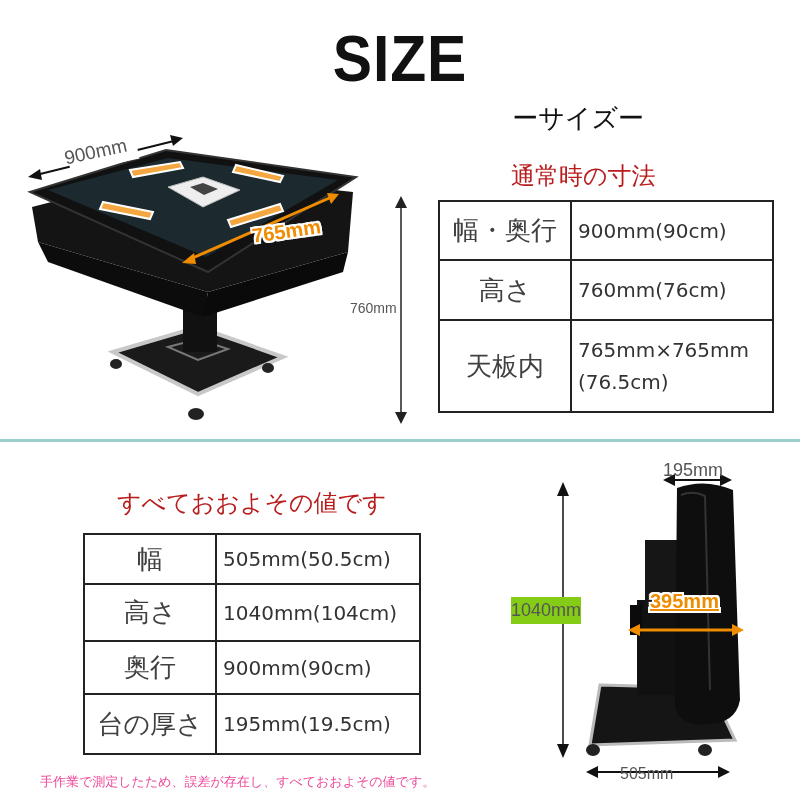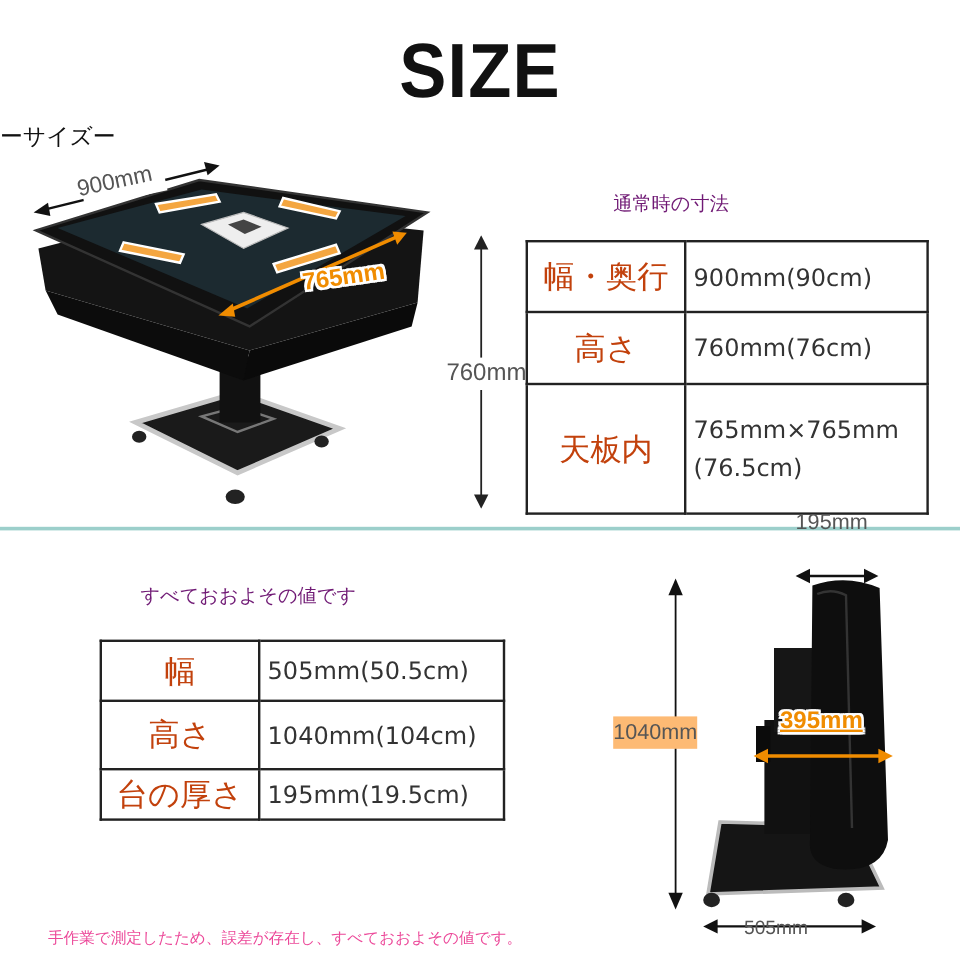--- a/index.html
+++ b/index.html
@@ -1,23 +1,23 @@
 <!DOCTYPE html>
 <html><head>
 <meta charset="utf-8">
 <style>
   html,body{margin:0;padding:0;background:#fff;}
   body{width:800px;height:800px;position:relative;overflow:hidden;font-family:"DejaVu Sans",sans-serif;color:#222;}
   .abs{position:absolute;}
   .title{left:0;width:800px;top:22px;text-align:center;font-family:"Liberation Sans",sans-serif;font-weight:bold;font-size:64px;letter-spacing:1px;color:#111;transform:scaleX(0.92);}
-  .subtitle{left:0;width:644px;top:101px;text-align:left;font-size:19px;color:#111;}
-  .sec-title{font-size:16px;color:#701a75;white-space:nowrap;}
+  .subtitle{left:0;width:644px;top:101px;text-align:right;font-size:26px;color:#111;}
+  .sec-title{font-size:24px;color:#b91c1c;white-space:nowrap;}
   table.spec{position:absolute;border-collapse:collapse;}
   table.spec td{border:2px solid #222;padding:0;}
-  table.spec td.k{text-align:center;font-size:26px;color:#c2410c;}
+  table.spec td.k{text-align:center;font-size:26px;color:#404040;}
   table.spec td.v{font-size:20px;color:#333;padding-left:6px;line-height:32px;}
   .divider{left:0;top:439px;width:800px;height:3px;background:#9ccfcb;}
   .dimtxt{font-family:"Liberation Sans",sans-serif;color:#555;white-space:nowrap;}
   .orange{font-family:"Liberation Sans",sans-serif;font-weight:bold;color:#f08c00;white-space:nowrap;
     text-shadow:-2px -2px 0 #fff,2px -2px 0 #fff,-2px 2px 0 #fff,2px 2px 0 #fff,0 2px 0 #fff,0 -2px 0 #fff,2px 0 0 #fff,-2px 0 0 #fff;}
   .note{left:40px;top:773px;font-size:13px;color:#ec4899;white-space:nowrap;}
 </style>
 </head>
 <body>
 
@@ -65,34 +65,34 @@
 <div class="abs dimtxt" style="left:64px;top:141px;font-size:19px;transform:rotate(-12deg);">900mm</div>
 <div class="abs orange" style="left:252px;top:220px;font-size:20px;transform:rotate(-8deg);">765mm</div>
 
 <div class="abs" style="left:393px;top:196px;width:16px;height:228px;">
   <svg width="16" height="228">
     <line x1="8" y1="10" x2="8" y2="218" stroke="#222" stroke-width="1.5"></line>
     <polygon points="8,0 2,12 14,12" fill="#222"></polygon>
     <polygon points="8,228 2,216 14,216" fill="#222"></polygon>
   </svg>
 </div>
-<div class="abs dimtxt" style="left:372px;top:298px;font-size:20px;background:#fff;padding:2px 0;">760mm</div>
+<div class="abs dimtxt" style="left:350px;top:298px;font-size:14px;background:#fff;padding:2px 0;">760mm</div>
 
 <div class="abs sec-title" style="left:511px;top:160px;">通常時の寸法</div>
 <table class="spec" style="left:438px;top:200px;width:336px;">
   <tbody>
       <tr style="height:59px;">
     <td class="k" style="width:130px;">幅・奥行</td>
     <td class="v">900mm(90cm)</td>
   </tr>
   <tr style="height:60px;">
     <td class="k">高さ</td>
     <td class="v">760mm(76cm)</td>
   </tr>
-  <tr style="height:108px;">
+  <tr style="height:92px;">
     <td class="k">天板内</td>
     <td class="v">
       <div>765mm×765mm</div>
       <div>(76.5cm)</div>
     </td>
   </tr>
 </tbody>
   </table>
 
 <div class="abs divider"></div>
@@ -101,21 +101,25 @@
 <table class="spec" style="left:83px;top:533px;width:338px;">
   <tbody>
       <tr style="height:50px;">
     <td class="k" style="width:130px;">幅</td>
     <td class="v">505mm(50.5cm)</td>
   </tr>
   <tr style="height:57px;">
     <td class="k">高さ</td>
     <td class="v">1040mm(104cm)</td>
   </tr>
-  <tr style="height:42px;">
+  <tr style="height:53px;">
+    <td class="k">奥行</td>
+    <td class="v">900mm(90cm)</td>
+  </tr>
+  <tr style="height:60px;">
     <td class="k">台の厚さ</td>
     <td class="v">195mm(19.5cm)</td>
   </tr>
 </tbody>
   </table>
 
 <div class="abs note">手作業で測定したため、誤差が存在し、すべておおよその値です。</div>
 
 <div class="abs" style="left:555px;top:440px;width:245px;height:360px;">
   <svg width="245" height="360">
@@ -141,16 +145,16 @@
 
     <line x1="80" y1="190" x2="182" y2="190" stroke="#f08c00" stroke-width="3"></line>
     <polygon points="73,190 85,184 85,196" fill="#f08c00"></polygon>
     <polygon points="189,190 177,184 177,196" fill="#f08c00"></polygon>
 
     <line x1="38" y1="332" x2="168" y2="332" stroke="#111" stroke-width="2"></line>
     <polygon points="31,332 43,326 43,338" fill="#111"></polygon>
     <polygon points="175,332 163,326 163,338" fill="#111"></polygon>
   </svg>
 </div>
-<div class="abs dimtxt" style="left:663px;top:425px;font-size:18px;">195mm</div>
+<div class="abs dimtxt" style="left:663px;top:460px;font-size:18px;">195mm</div>
 <div class="abs orange" style="left:650px;top:590px;font-size:20px;text-decoration:underline;">395mm</div>
-<div class="abs dimtxt" style="left:511px;top:597px;font-size:18px;background:#fdba74;padding:3px 0;">1040mm</div>
+<div class="abs dimtxt" style="left:511px;top:597px;font-size:18px;background:#84cc16;padding:3px 0;">1040mm</div>
 <div class="abs dimtxt" style="left:620px;top:765px;font-size:16px;">505mm</div>
 
 </body></html>

